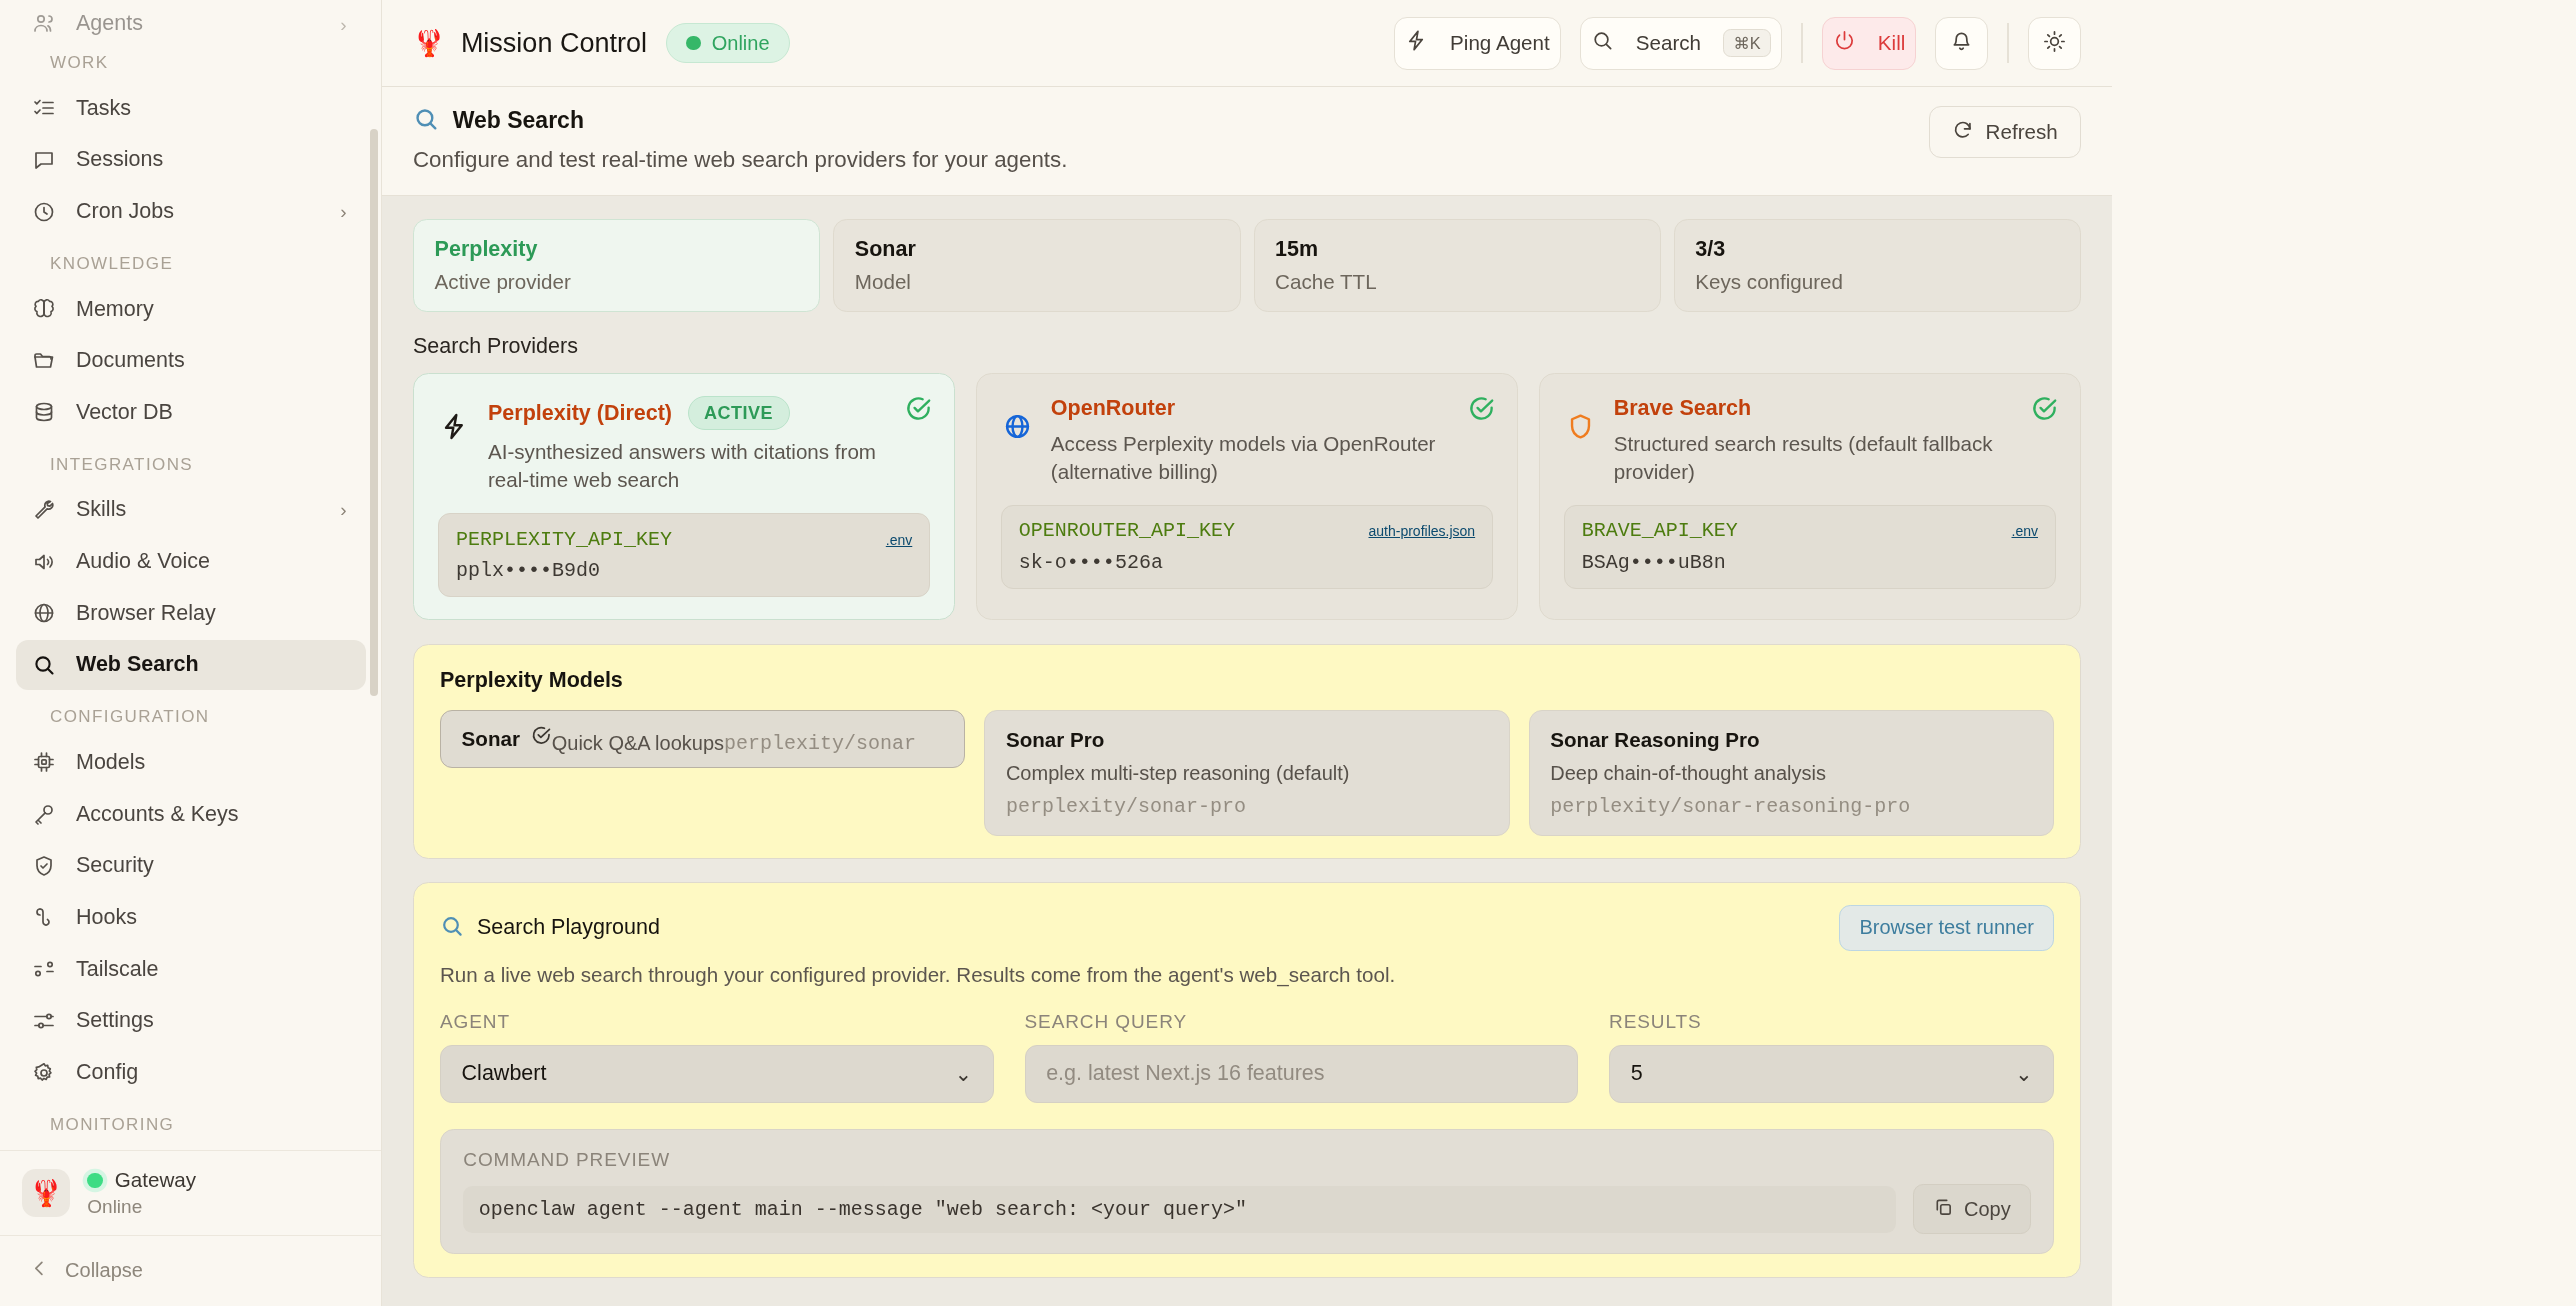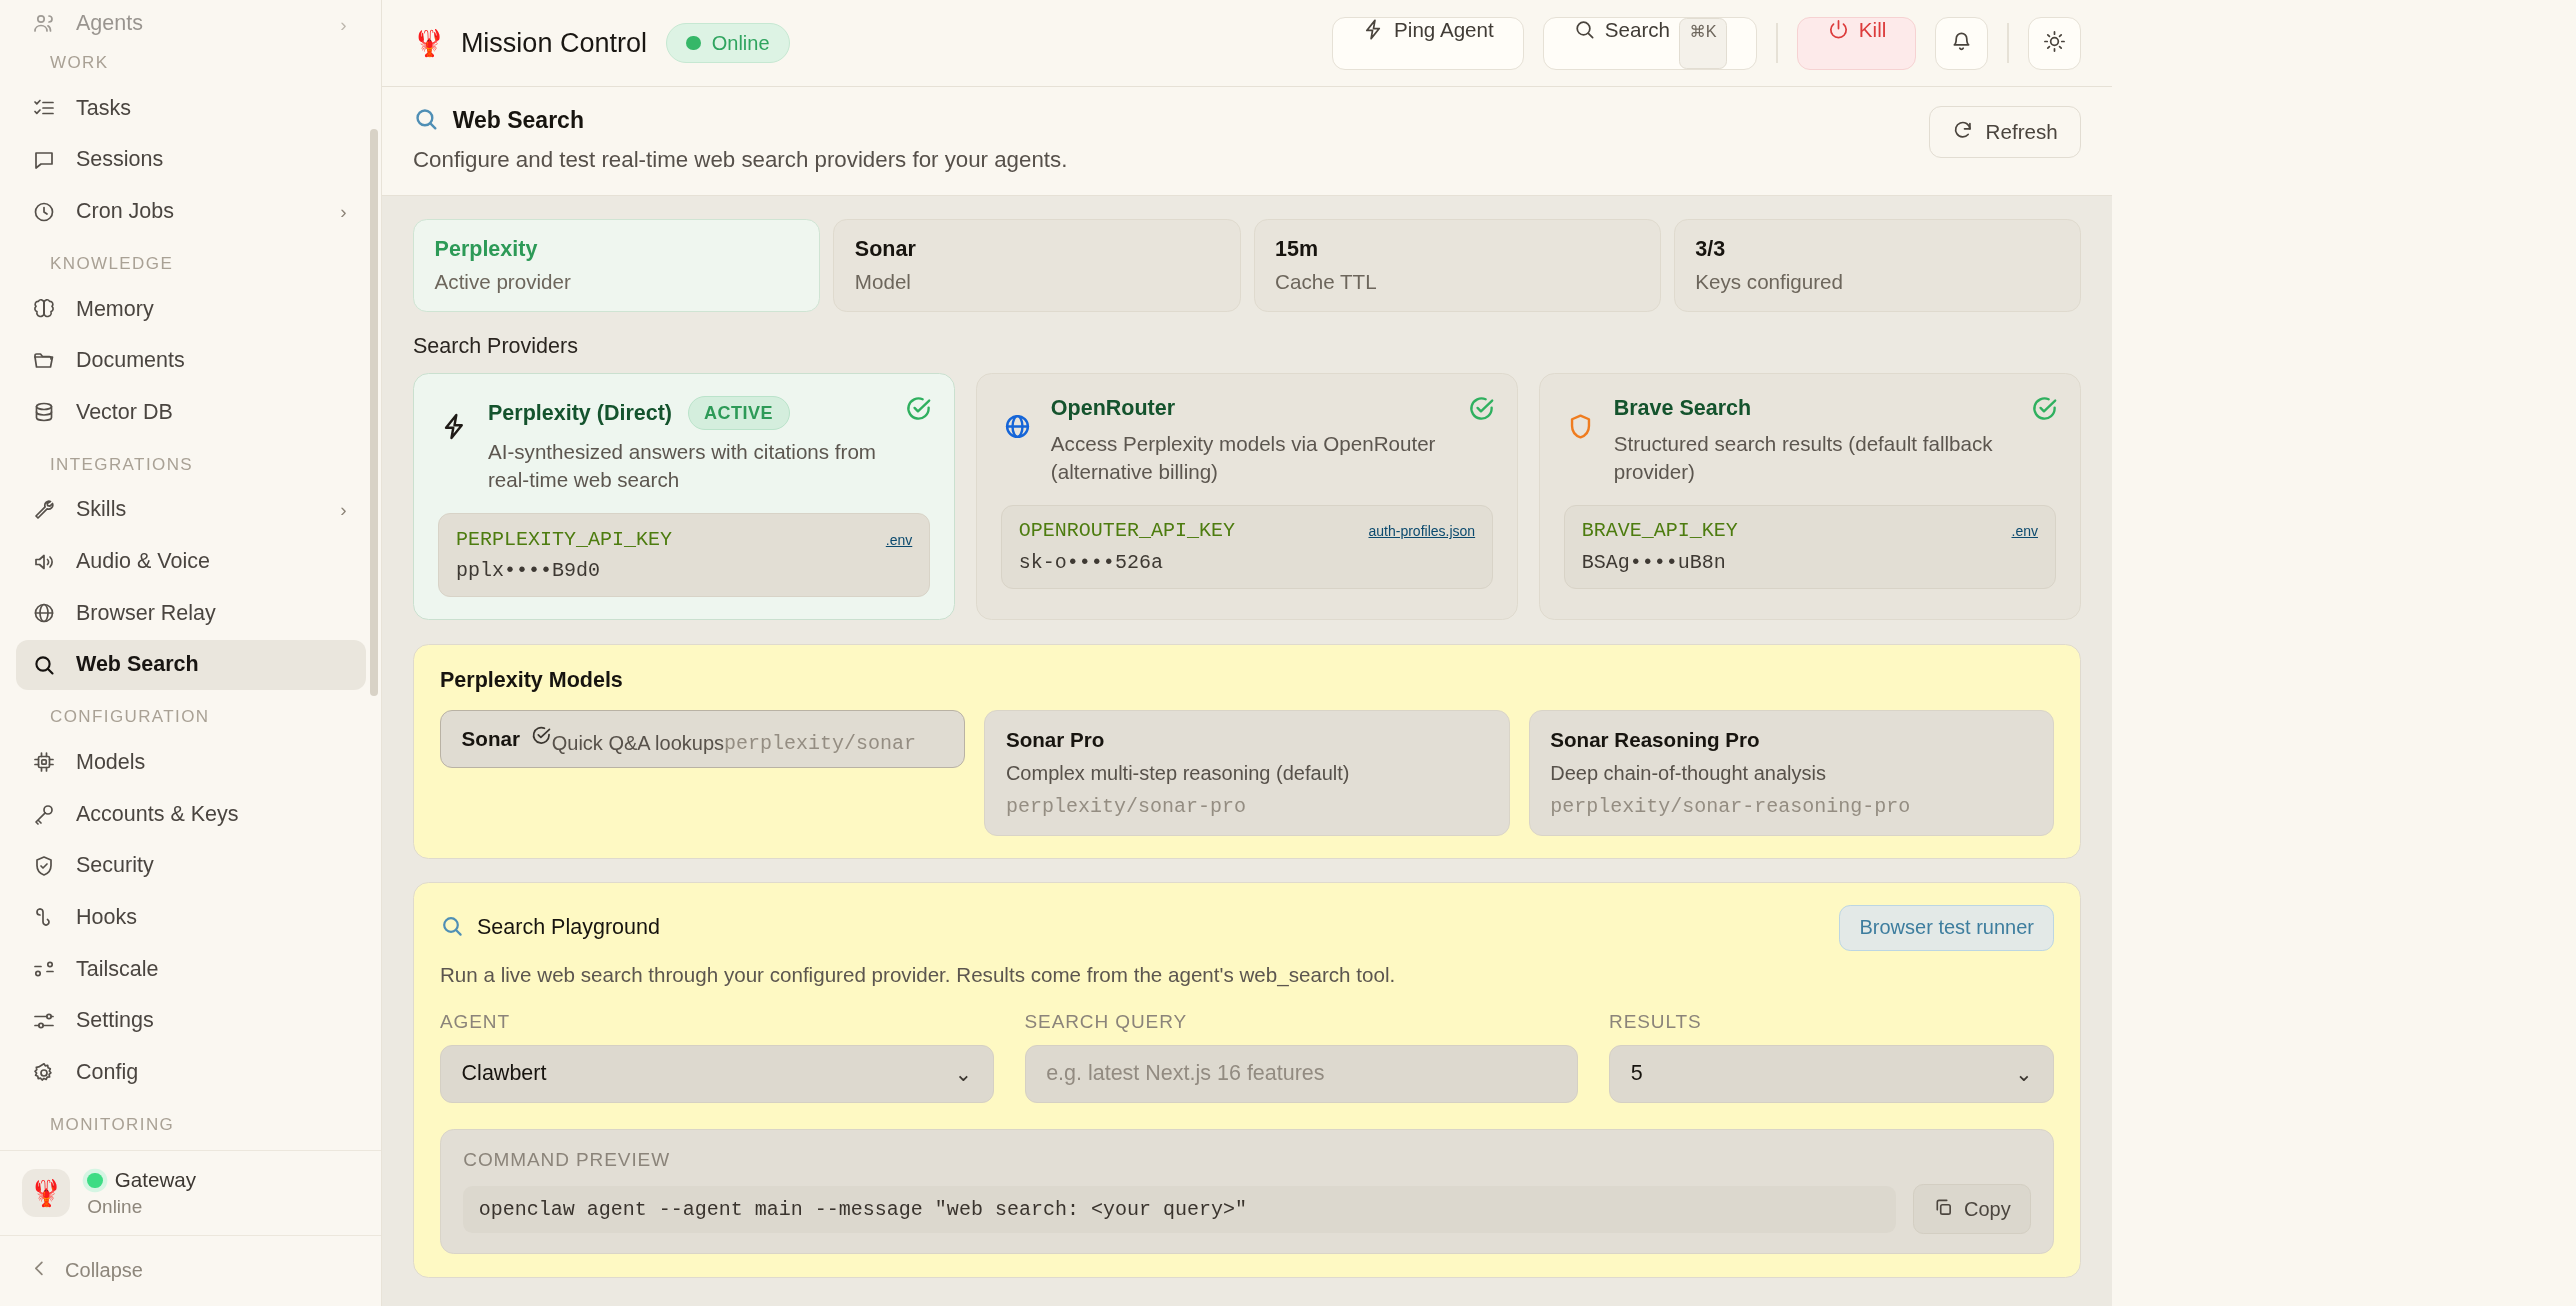--- a/index.html
+++ b/index.html
@@ -62,21 +62,21 @@
   .brand-emoji { font-size: 26px; }
   .brand-title { font-size: 27px; color: #1a1713; font-weight: 400; }
   .pill-online {
     display: flex; align-items: center; gap: 11.2px;
     background: #ddf3e4; border: 1.7px solid #c6e8d2; border-radius: 20.6px;
     padding: 7.7px 19px; color: #2fa45f; font-size: 20px;
   }
   .pill-online .d { width: 14.6px; height: 14.6px; border-radius: 50%; background: #36b768; }
   .spacer { flex: 1 1 auto; }
   .tb-btn {
-    display: flex; gap: 9px; height: 53px; padding: 0 29px;
+    display: flex; align-items: center; gap: 22px; height: 53px; padding: 0 10px;
     background: #fffdf8; border: 1.7px solid #e6e1d6; border-radius: 13px;
     font-size: 20.6px; color: #413c36; cursor: pointer; white-space: nowrap;
   }
   .tb-btn svg { width: 23px; height: 23px; stroke: #4a443d; stroke-width: 1.8; fill: none; stroke-linecap: round; stroke-linejoin: round; }
   .kbd { border: 1.7px solid #e2ddd2; background: #f4f1ea; border-radius: 7.7px;
          font-size: 16.3px; padding: 3.4px 9.5px; color: #6d665c; }
   .tb-sep { width: 1.7px; height: 40px; background: #e6e1d6; }
   .tb-btn.kill { background: #fdeaea; border-color: #f6d2d2; color: #dc3b3b; }
   .tb-btn.kill svg { stroke: #dc3b3b; }
   .tb-icon { width: 53px; height: 53px; display: flex; align-items: center; justify-content: center;
@@ -106,21 +106,21 @@
   .sec-label { font-size: 21.5px; color: #2a2520; margin-bottom: 13.7px; }
 
   .providers { display: grid; grid-template-columns: repeat(3, 1fr); gap: 20.6px; margin-bottom: 24px; }
   .prov { border-radius: 15.5px; border: 1.7px solid #dfdace; background: #e8e4db; padding: 22.3px 24px; position: relative; }
   .prov.active { background: #eef6ef; border-color: #cae0cf; }
   .prov-top { display: flex; gap: 17px; }
   .prov-ic { width: 33px; height: 33px; flex: 0 0 33px; display: flex; align-items: center; justify-content: center; margin-top: 13.7px; }
   .prov-ic svg { width: 29px; height: 29px; fill: none; stroke-width: 2; stroke-linecap: round; stroke-linejoin: round; }
   .prov-body { flex: 1 1 auto; padding-right: 38px; }
   .prov-name-row { display: flex; align-items: center; gap: 15.5px; }
-  .prov-name { font-size: 21.5px; font-weight: 700; color: #14532d; }
+  .prov-name { font-size: 21.5px; font-weight: 700; color: #c2410c; }
   .badge-active { background: #d4eedd; border: 1.7px solid #bae3ca; color: #2d9a57;
                   font-size: 18px; font-weight: 700; letter-spacing: 0.5px; border-radius: 17px; padding: 5.2px 15.5px; }
   .prov-desc { font-size: 20.6px; color: #5c564f; margin-top: 8.6px; line-height: 1.35; }
   .prov-check { position: absolute; right: 22.3px; top: 20.6px; }
   .prov-check svg { width: 27px; height: 27px; stroke: #2fb05f; stroke-width: 2.1; fill: none; stroke-linecap: round; stroke-linejoin: round; }
   .keybox { margin-top: 19px; background: #e2ded4; border: 1.7px solid #d8d3c7; border-radius: 12px; padding: 13.7px 17px; }
   .keybox-row { display: flex; align-items: baseline; justify-content: space-between; }
   .key-name { font-family: "Liberation Mono", monospace; font-size: 20px; color: #4d7c0f; }
   .key-src { font-size: 14px; color: #0c4a6e; text-decoration: underline; }
   .key-val { font-family: "Liberation Mono", monospace; font-size: 20px; color: #3e3933; margin-top: 8.6px; }

